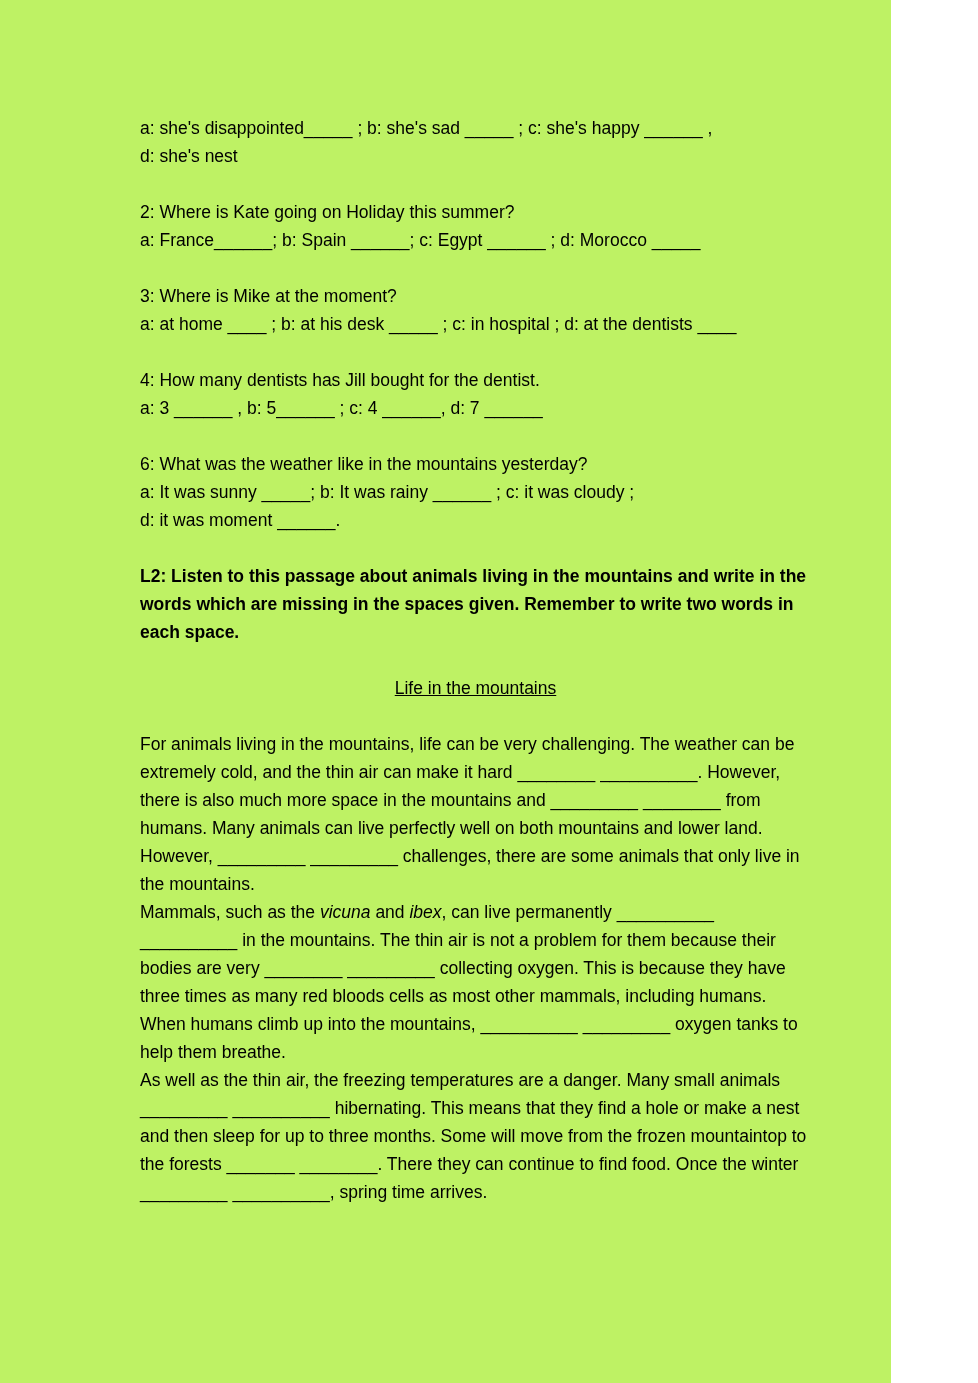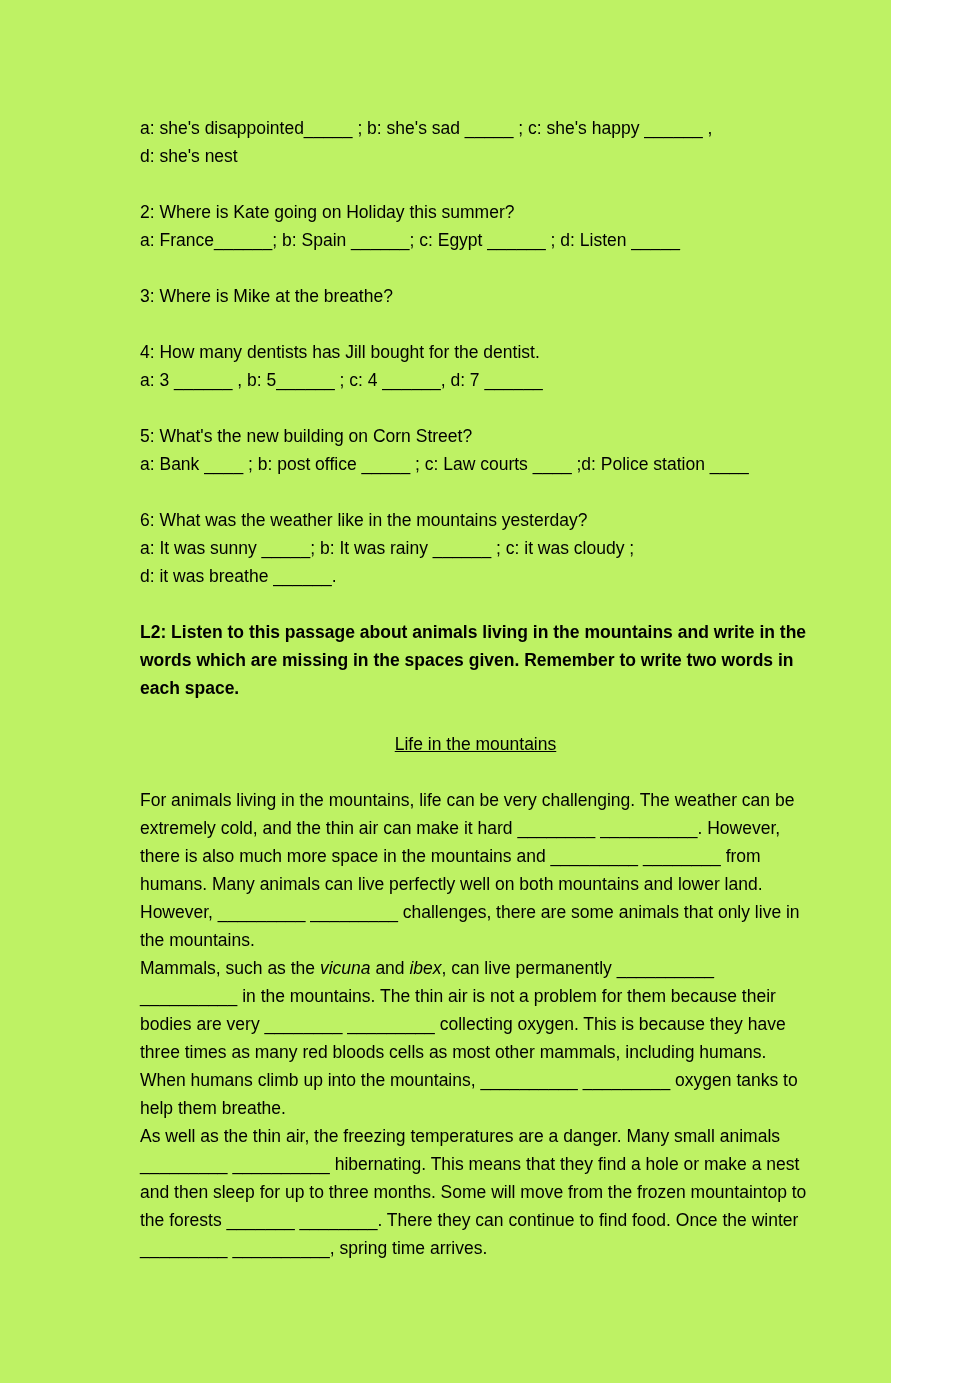--- a/index.html
+++ b/index.html
@@ -31,25 +31,24 @@
   .passage p { margin: 0; }
   .u { }
   .i { font-style: italic; }
 </style>
 </head>
 <body>
 
 <div class="page">
   <div id="questions">
       <p class="block"><span>a: she's disappointed_____ ; b: she's sad _____ ; c: she's happy ______ ,</span><br><span>d: she's nest</span></p>
-      <p class="block"><span>2: Where is Kate going on Holiday this summer?</span><br><span>a: France______; b: Spain ______; c: Egypt ______ ; d: Listen _____</span></p>
-      <p class="block"><span>3: Where is Mike at the breathe?</span><br></p>
+      <p class="block"><span>2: Where is Kate going on Holiday this summer?</span><br><span>a: France______; b: Spain ______; c: Egypt ______ ; d: Morocco _____</span></p>
+      <p class="block"><span>3: Where is Mike at the moment?</span><br><span>a: at home ____ ; b: at his desk _____ ; c: in hospital ; d: at the dentists ____</span></p>
       <p class="block"><span>4: How many dentists has Jill bought for the dentist.</span><br><span>a: 3 ______ , b: 5______ ; c: 4 ______, d: 7 ______</span></p>
-      <p class="block"><span>5: What's the new building on Corn Street?</span><br><span>a: Bank ____ ; b: post office _____ ; c: Law courts ____ ;d: Police station ____</span></p>
-      <p class="block"><span>6: What was the weather like in the mountains yesterday?</span><br><span>a: It was sunny _____; b: It was rainy ______ ; c: it was cloudy ;</span><br><span>d: it was breathe ______.</span></p>
+      <p class="block"><span>6: What was the weather like in the mountains yesterday?</span><br><span>a: It was sunny _____; b: It was rainy ______ ; c: it was cloudy ;</span><br><span>d: it was moment ______.</span></p>
     </div>
   <p class="instructions">L2: Listen to this passage about animals living in the mountains and write in the words which are missing in the spaces given. Remember to write two words in each space.</p>
   <p class="title-line">
     <span class="title">Life in the mountains</span>
   </p>
   <div class="passage" id="passage">
       <p><span>For animals </span><span class="u">living in </span><span>the mountains, life can be very challenging. The weather can be extremely cold, and the thin air can make it hard ________ __________. However, there is also much more space in the mountains and _________ ________ from humans. Many animals can live perfectly well on both mountains and lower land. However, _________ _________ challenges, there are some animals that only live in the mountains.</span></p>
       <p><span>Mammals, such as the </span><span class="i">vicuna</span><span> and </span><span class="i">ibex</span><span>, can live permanently __________ __________ in the mountains. The thin air is not a problem for them because their bodies are very ________ _________ collecting oxygen. This is because they have three times as many red bloods cells as most other mammals, including humans. When humans climb up into the mountains, __________ _________ oxygen tanks to help them breathe.</span></p>
       <p><span>As well as the thin air, the freezing temperatures are a danger. Many small animals _________ __________ hibernating. This means that they find a hole or make a nest and then sleep for up to three months. Some will move from the frozen mountaintop to the forests _______ ________. There they can continue to find food. Once the winter _________ __________, spring time arrives.</span></p>
     </div>

